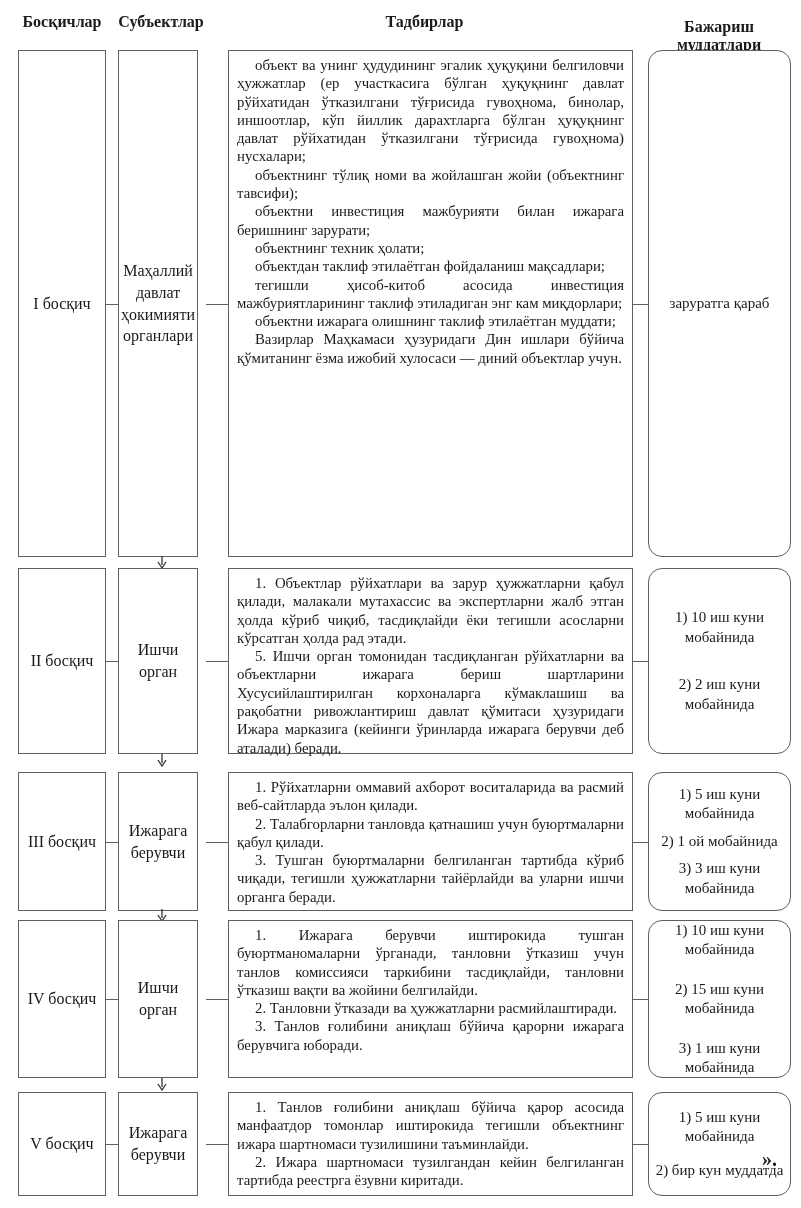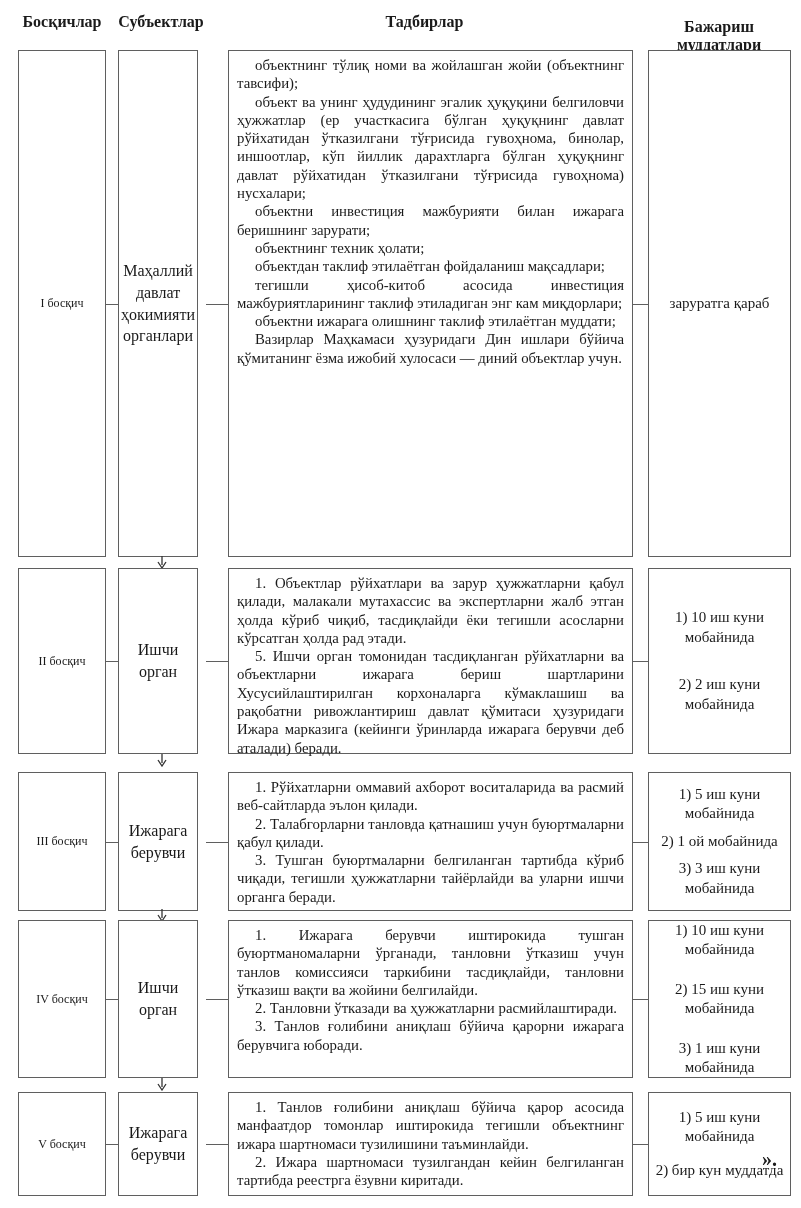--- a/index.html
+++ b/index.html
@@ -26,21 +26,21 @@
   .row{position:absolute;left:0;width:801px;}
   .box{
     position:absolute;top:0;bottom:0;
     box-sizing:border-box;
     border:1px solid var(--border);
     background:var(--background);
   }
   .stage{
     left:18px;width:88px;
     display:flex;align-items:center;justify-content:center;
-    font-size:12px;text-align:center;
+    font-size:16px;text-align:center;
   }
   .subject{
     left:118px;width:80px;
     display:flex;align-items:center;justify-content:center;
     font-size:16px;text-align:center;line-height:1.35;
     padding:0 4px;
   }
   .acts{
     left:228px;width:405px;
     padding:5px 8px 4px 8px;
@@ -52,20 +52,21 @@
     text-align:justify;
     text-indent:18px;
   }
   .deadline{
     left:648px;width:143px;
     display:flex;flex-direction:column;
     align-items:center;justify-content:center;
     font-size:15px;line-height:1.3;
     text-align:center;
     padding:0 6px;
+    border-radius:14px;
   }
   .gap28{gap:28px;}
   .gap8{gap:8px;}
   .gap20{gap:20px;}
   .gap14{gap:14px;}
   .connector{
     position:absolute;top:50%;height:1px;
     background:var(--border);
   }
   .c1{left:106px;width:12px;}
@@ -92,22 +93,22 @@
     <div class="connector c1"></div>
     <div class="connector c2"></div>
     <div class="connector c3"></div>
     <div class="box stage">
         <span>I босқич</span>
       </div>
     <div class="box subject">
         <span>Маҳаллий давлат ҳокимияти органлари</span>
       </div>
     <div class="box acts">
+      <p>объект ва унинг ҳудудининг эгалик ҳуқуқини белгиловчи ҳужжатлар (ер участкасига бўлган ҳуқуқнинг давлат рўйхатидан ўтказилгани тўғрисида гувоҳнома, бинолар, иншоотлар, кўп йиллик дарахтларга бўлган ҳуқуқнинг давлат рўйхатидан ўтказилгани тўғрисида гувоҳнома) нусхалари;</p>
       <p>объектнинг тўлиқ номи ва жойлашган жойи (объектнинг тавсифи);</p>
-      <p>объект ва унинг ҳудудининг эгалик ҳуқуқини белгиловчи ҳужжатлар (ер участкасига бўлган ҳуқуқнинг давлат рўйхатидан ўтказилгани тўғрисида гувоҳнома, бинолар, иншоотлар, кўп йиллик дарахтларга бўлган ҳуқуқнинг давлат рўйхатидан ўтказилгани тўғрисида гувоҳнома) нусхалари;</p>
       <p>объектни инвестиция мажбурияти билан ижарага беришнинг зарурати;</p>
       <p>объектнинг техник ҳолати;</p>
       <p>объектдан таклиф этилаётган фойдаланиш мақсадлари;</p>
       <p>тегишли ҳисоб-китоб асосида инвестиция мажбуриятларининг таклиф этиладиган энг кам миқдорлари;</p>
       <p>объектни ижарага олишнинг таклиф этилаётган муддати;</p>
       <p>Вазирлар Маҳкамаси ҳузуридаги Дин ишлари бўйича қўмитанинг ёзма ижобий хулосаси — диний объектлар учун.</p>
     </div>
     <div class="box deadline">
       <div>заруратга қараб</div>
     </div>

